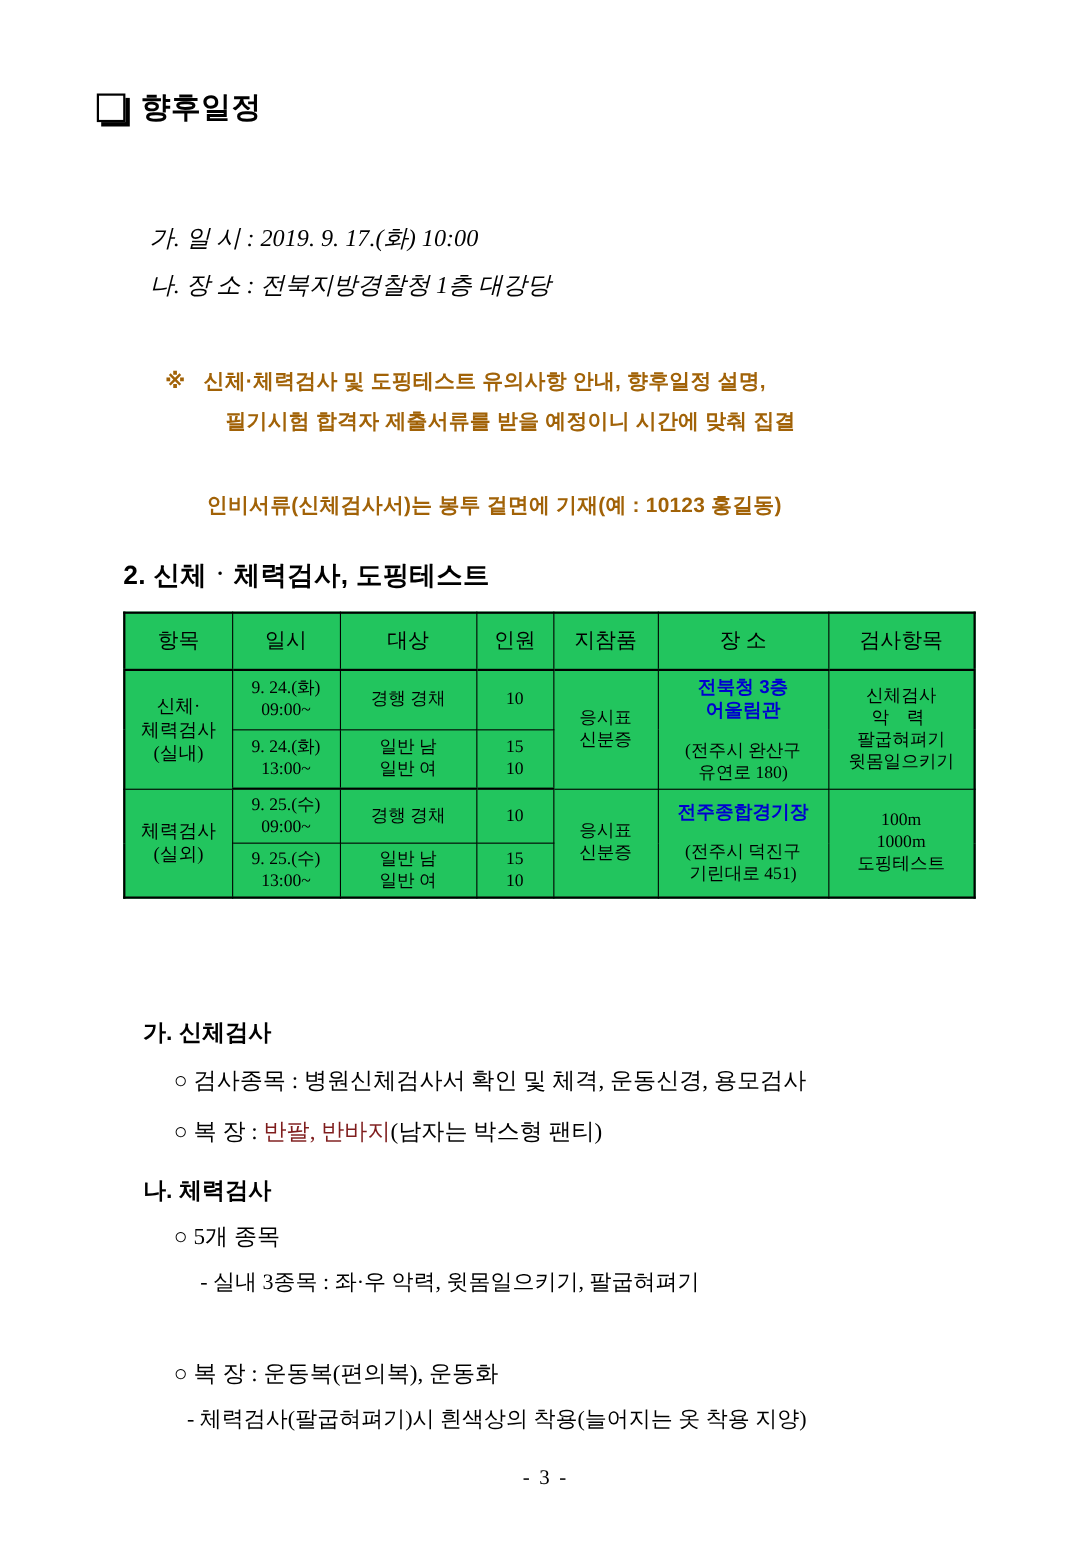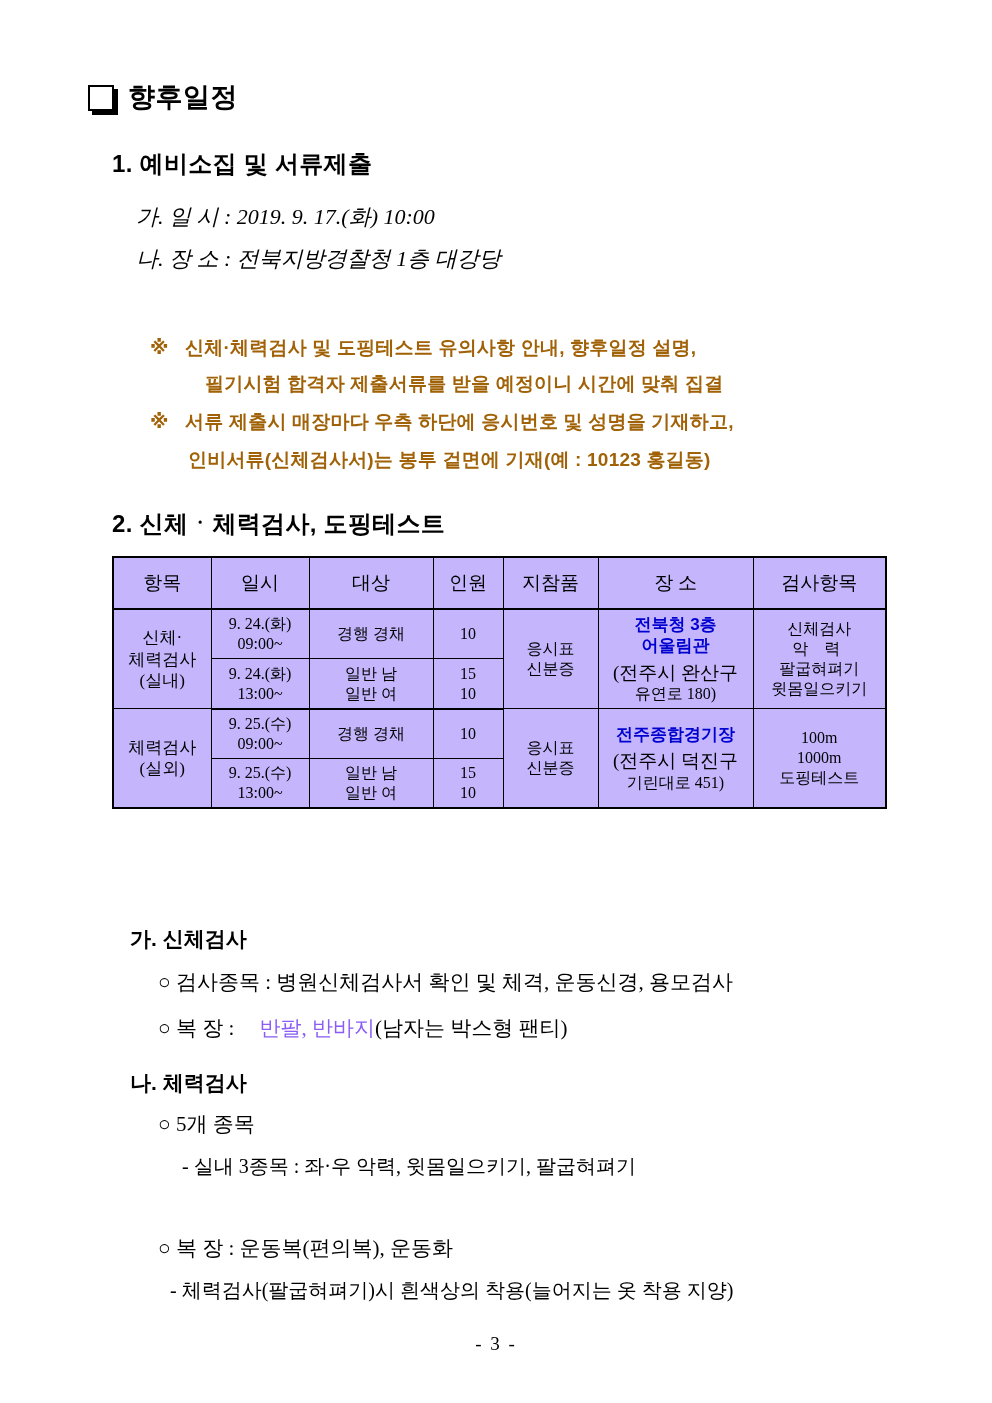--- a/index.html
+++ b/index.html
@@ -96,21 +96,21 @@
   
   table.schedule {
     position: absolute;
     left: 112px;
     top: 556px;
     width: 775px;
     border-collapse: collapse;
     table-layout: fixed;
     font-family: "Liberation Serif", "DejaVu Serif", serif;
     font-size: 16px;
-    background: #c4b5fd;
+    background: #22c55e;
   }
   table.schedule td, table.schedule th {
     border: 1px solid #000;
     text-align: center;
     vertical-align: middle;
     padding: 4px 2px;
     font-weight: normal;
     line-height: 1.25;
   }
   table.schedule thead th {
@@ -133,21 +133,21 @@
   .col-geomsa    { width: 133px; }
 
   .cell-ilsi   { font-size: 16px; }
   .cell-hangmok{ font-size: 17px; }
   .blue-bold {
     color: #0000d0;
     font-weight: bold;
     font-family: "Liberation Sans", "DejaVu Sans", sans-serif;
     font-size: 17px;
   }
-  .addr { font-size: 19px; display:block; margin-top:4px; }
+  .addr { font-size: 16px; display:block; margin-top:16px; }
   .spaced { letter-spacing: 6px; }
   .small-line { display:block; }
 
   
   .sub-head {
     position: absolute;
     font-family: "Liberation Sans", "DejaVu Sans", sans-serif;
     font-weight: bold;
     font-size: 21px;
     white-space: nowrap;
@@ -163,21 +163,21 @@
     white-space: nowrap;
     line-height: 1;
   }
   .dash-line {
     position: absolute;
     font-family: "Liberation Serif", "DejaVu Serif", serif;
     font-size: 20px;
     white-space: nowrap;
     line-height: 1;
   }
-  .red { color: #8b5cf6; margin-left: 20px; }
+  .red { color: #7f1d1d; }
 
   #b-geomsa { left: 158px; top: 972px; }
   #b-bokjang1 { left: 158px; top: 1018px; }
   #b-5jong  { left: 158px; top: 1114px; }
   #d-silnae { left: 182px; top: 1156px; }
   #d-silwoe { left: 182px; top: 1198px; }
   #b-bokjang2 { left: 158px; top: 1238px; }
   #d-white  { left: 170px; top: 1280px; }
 
   
@@ -195,37 +195,31 @@
 </head>
 <body>
 
 <div class="page">
 
   <div class="doc-title-row">
     <span class="square-bullet"></span>
     <span class="doc-title">향후일정</span>
   </div>
 
-  <div class="sec-head" id="sec1-head">1. 예비소집 및 서류제출</div>
 
   <div class="kr-line" id="line-ga">가. 일 시 : 2019. 9. 17.(화) 10:00</div>
   <div class="kr-line" id="line-na">나. 장 소 : 전북지방경찰청 1층 대강당</div>
 
   <div class="note" id="note1a">
     <span>※</span>
     &nbsp;
     <span>신체·체력검사 및 도핑테스트 유의사항 안내, 향후일정 설명,</span>
   </div>
   <div class="note" id="note1b">필기시험 합격자 제출서류를 받을 예정이니 시간에 맞춰 집결</div>
 
-  <div class="note" id="note2a">
-    <span>※</span>
-    &nbsp;
-    <span>서류 제출시 매장마다 우측 하단에 응시번호 및 성명을 기재하고,</span>
-  </div>
   <div class="note" id="note2b">인비서류(신체검사서)는 봉투 겉면에 기재(예 : 10123 홍길동)</div>
 
   <div class="sec-head" id="sec2-head">2. 신체ㆍ체력검사, 도핑테스트</div>
 
   <table class="schedule">
     <colgroup>
       <col class="col-hangmok">
         <col class="col-ilsi">
         <col class="col-daesang">
       <col class="col-inwon">

